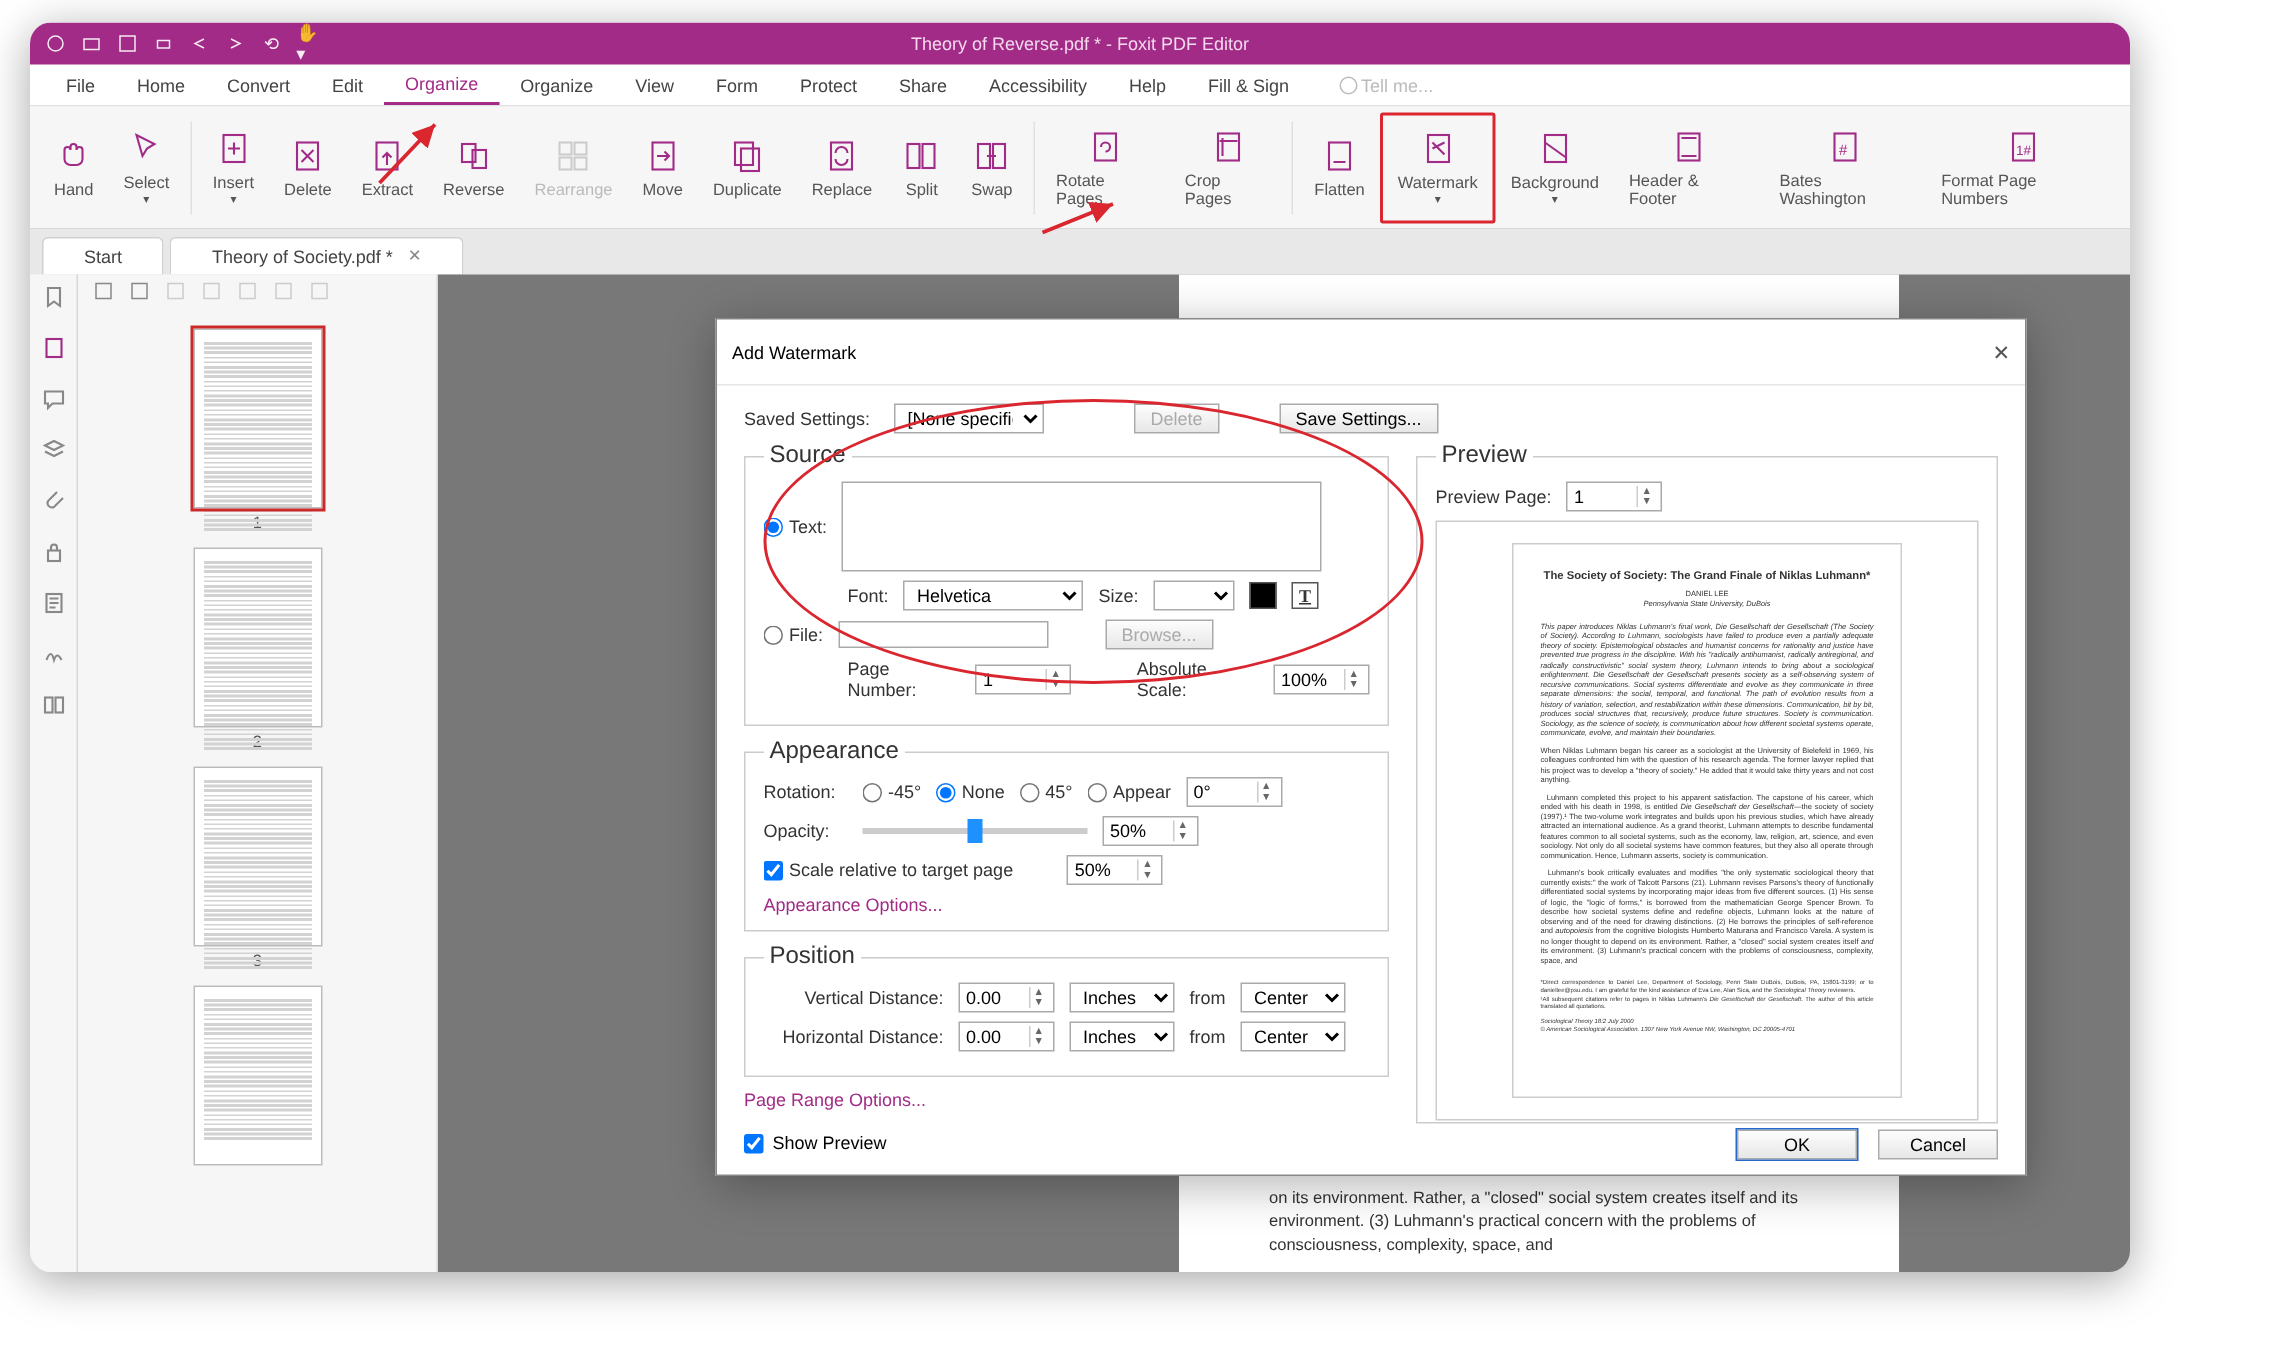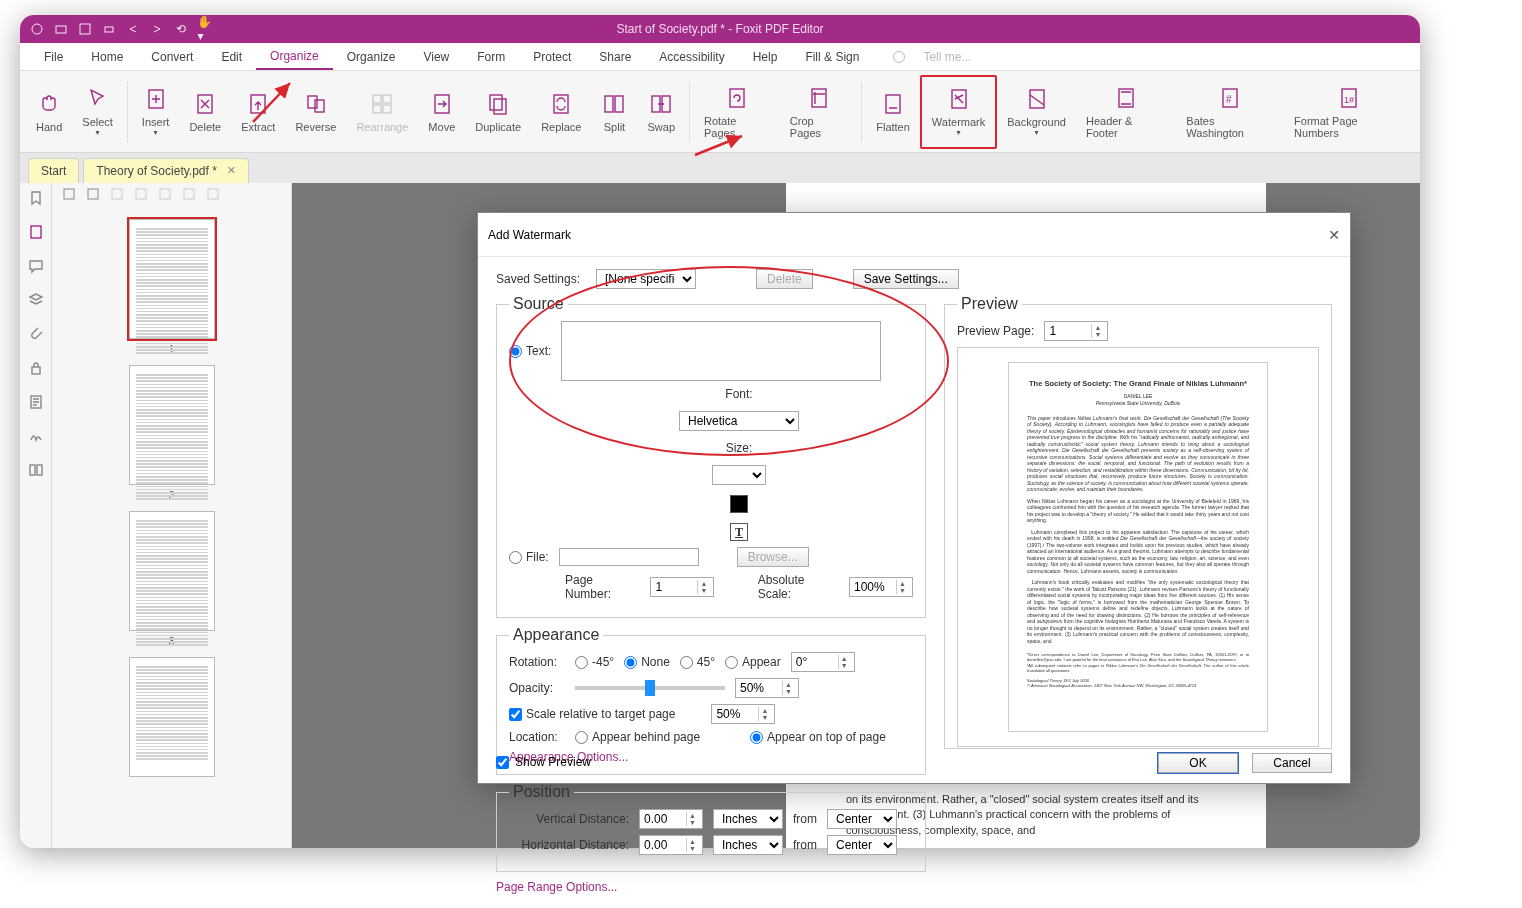--- a/index.html
+++ b/index.html
@@ -10,36 +10,36 @@
 
 .titlebar { height: 28px; background: #a12b86; display: flex; align-items: center; padding: 0 10px; color: #fff; position: relative; }
 .titlebar .qicons { display: flex; gap: 10px; align-items: center; }
 .titlebar .qicons span { width: 14px; height: 14px; opacity: .9; display: inline-flex; align-items: center; justify-content: center; font-size: 12px; }
 .titlebar .title { position: absolute; left: 50%; transform: translateX(-50%); font-size: 12px; color: #f5d9ee; }
 
 
 .menubar { height: 28px; background: #fff; border-bottom: 1px solid #e0e0e0; display: flex; align-items: center; padding: 0 10px; font-size: 12px; color: #444; gap: 0; }
 .menubar .mitem { padding: 0 14px; height: 100%; display: flex; align-items: center; cursor: pointer; }
 .menubar .mitem.active { color: #a12b86; border-bottom: 2px solid #a12b86; }
-.menubar .tellme { margin-left: 20px; color: #bbb; display: flex; align-items: center; gap: 18px; }
+.menubar .tellme { margin-left: 20px; color: #bbb; display: flex; align-items: center; gap: 2px; }
 .menubar .tellme .bulb { width: 12px; height: 12px; border: 1px solid #bbb; border-radius: 50%; }
 
 
 .ribbon { height: 82px; background: #f6f6f6; border-bottom: 1px solid #d8d8d8; display: flex; align-items: center; padding: 4px 6px; gap: 0; font-size: 11px; color: #555; }
 .rbtn { display: flex; flex-direction: column; align-items: center; justify-content: center; padding: 4px 10px; height: 74px; cursor: pointer; position: relative; }
 .rbtn .ricon { width: 26px; height: 26px; margin-bottom: 4px; display: flex; align-items: center; justify-content: center; }
 .rbtn .ricon svg { stroke: #a12b86; fill: none; stroke-width: 1.4; }
 .rbtn.disabled { color: #bbb; }
 .rbtn.disabled .ricon svg { stroke: #ccc; }
 .rsep { width: 1px; height: 62px; background: #e0e0e0; margin: 0 4px; }
 .rbtn.highlighted { border: 2px solid #d9262f; border-radius: 2px; }
 
 
 .tabs { height: 30px; background: #e8e8e8; display: flex; align-items: flex-end; padding: 0 8px; }
-.tab { background: #fef9c3; border: 1px solid #d0d0d0; border-bottom: none; padding: 5px 12px; font-size: 12px; color: #444; margin-right: 4px; border-radius: 4px 4px 0 0; display: flex; gap: 10px; }
+.tab { background: #ffffff; border: 1px solid #d0d0d0; border-bottom: none; padding: 5px 27px; font-size: 12px; color: #444; margin-right: 4px; border-radius: 4px 4px 0 0; display: flex; gap: 10px; }
 .tab .closex { color: #888; font-size: 11px; cursor: pointer; }
 
 
 .main { position: absolute; top: 168px; left: 0; right: 0; bottom: 0; display: flex; background: #e5e5e5; }
 
 
 .navstrip { width: 32px; background: #f6f6f6; border-right: 1px solid #d8d8d8; display: flex; flex-direction: column; align-items: center; padding-top: 6px; gap: 16px; }
 .navstrip .nicon { width: 18px; height: 18px; display: flex; align-items: center; justify-content: center; cursor: pointer; }
 .navstrip .nicon svg { stroke: #888; fill: none; stroke-width: 1.4; }
 .navstrip .nicon.active svg { stroke: #a12b86; }
@@ -144,21 +144,21 @@
           </svg>
         </span>
       <span>
           <svg width="14" height="14">
             <path d="M4 4 L10 7 L4 10" stroke="#fff" fill="none"></path>
           </svg>
         </span>
       <span>⟲</span>
       <span>✋▾</span>
     </div>
-    <div class="title">Start of Society.pdf * - Foxit PDF Editor</div>
+    <div class="title">Theory of Reverse.pdf * - Foxit PDF Editor</div>
   </div>
 
   <div class="menubar">
     <div class="mitem">File</div>
     <div class="mitem">Home</div>
     <div class="mitem">Convert</div>
     <div class="mitem">Edit</div>
     <div class="mitem active">Organize</div>
     <div class="mitem">Organize</div>
     <div class="mitem">View</div>
@@ -669,21 +669,21 @@
       <div class="left-col">
         <fieldset>
           <legend>Source</legend>
           <div class="row">
             <label class="radio">
                 <input type="radio" name="src" checked="" style="">
                 <span>Text:</span>
               </label>
             <textarea class="textarea" style=""></textarea>
           </div>
-          <div class="row" style="margin-left:56px;flex-direction:column;">
+          <div class="row" style="margin-left:56px;">
             <span>Font:</span>
             <select style="width:120px;"><option>Helvetica</option></select>
             <span>Size:</span>
             <select style="width:54px;"><option></option></select>
             <span class="colorbox"></span>
             <span class="underline-t">T</span>
           </div>
           <div class="row">
             <label class="radio">
                 <input type="radio" name="src" style="">
@@ -760,32 +760,20 @@
               </label>
             <span style="width:16px;"></span>
             <div class="spin">
                 <input value="50%" style="">
                 <span class="arrows">
                   <span>▲</span>
                   <span>▼</span>
                 </span>
               </div>
           </div>
-          <div class="row">
-            <span style="width:56px;">Location:</span>
-            <label class="radio">
-                <input type="radio" name="loc" style="">
-                <span>Appear behind page</span>
-              </label>
-            <span style="width:30px;"></span>
-            <label class="radio">
-                <input type="radio" name="loc" checked="" style="">
-                <span>Appear on top of page</span>
-              </label>
-          </div>
           <a class="link">Appearance Options...</a>
         </fieldset>
 
         <fieldset>
           <legend>Position</legend>
           <div class="row">
             <span style="width:120px;text-align:right;">Vertical Distance:</span>
             <div class="spin">
                 <input value="0.00" style="">
                 <span class="arrows">

